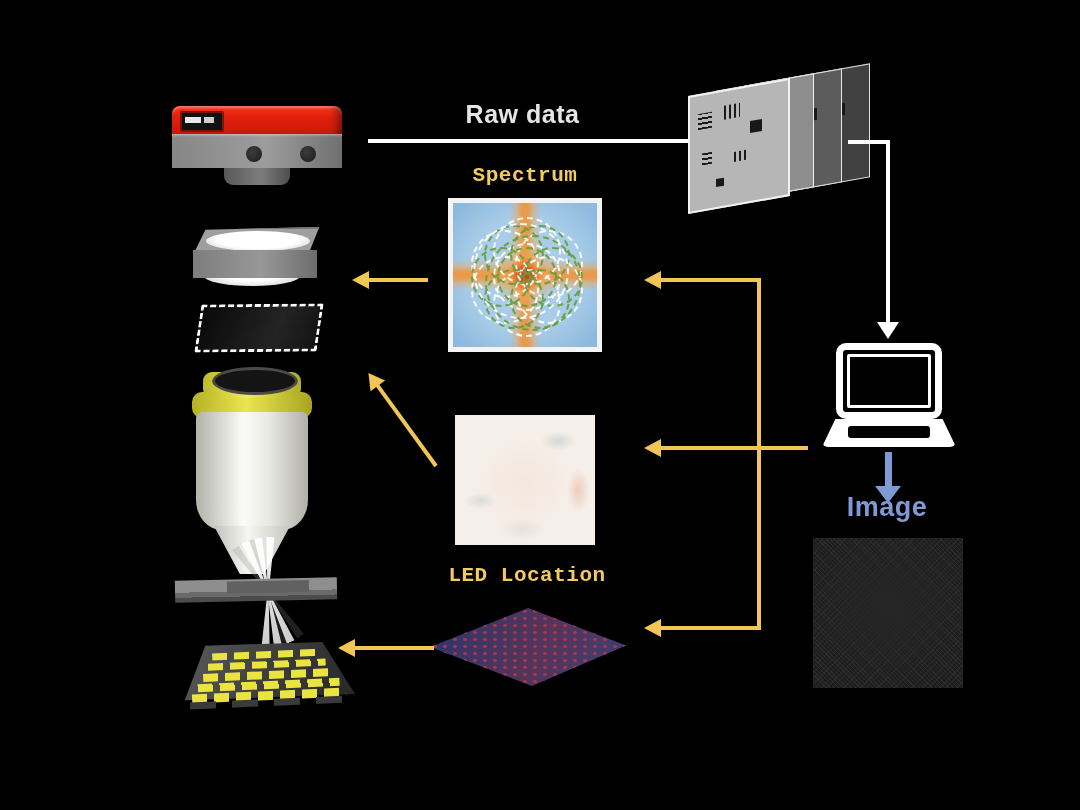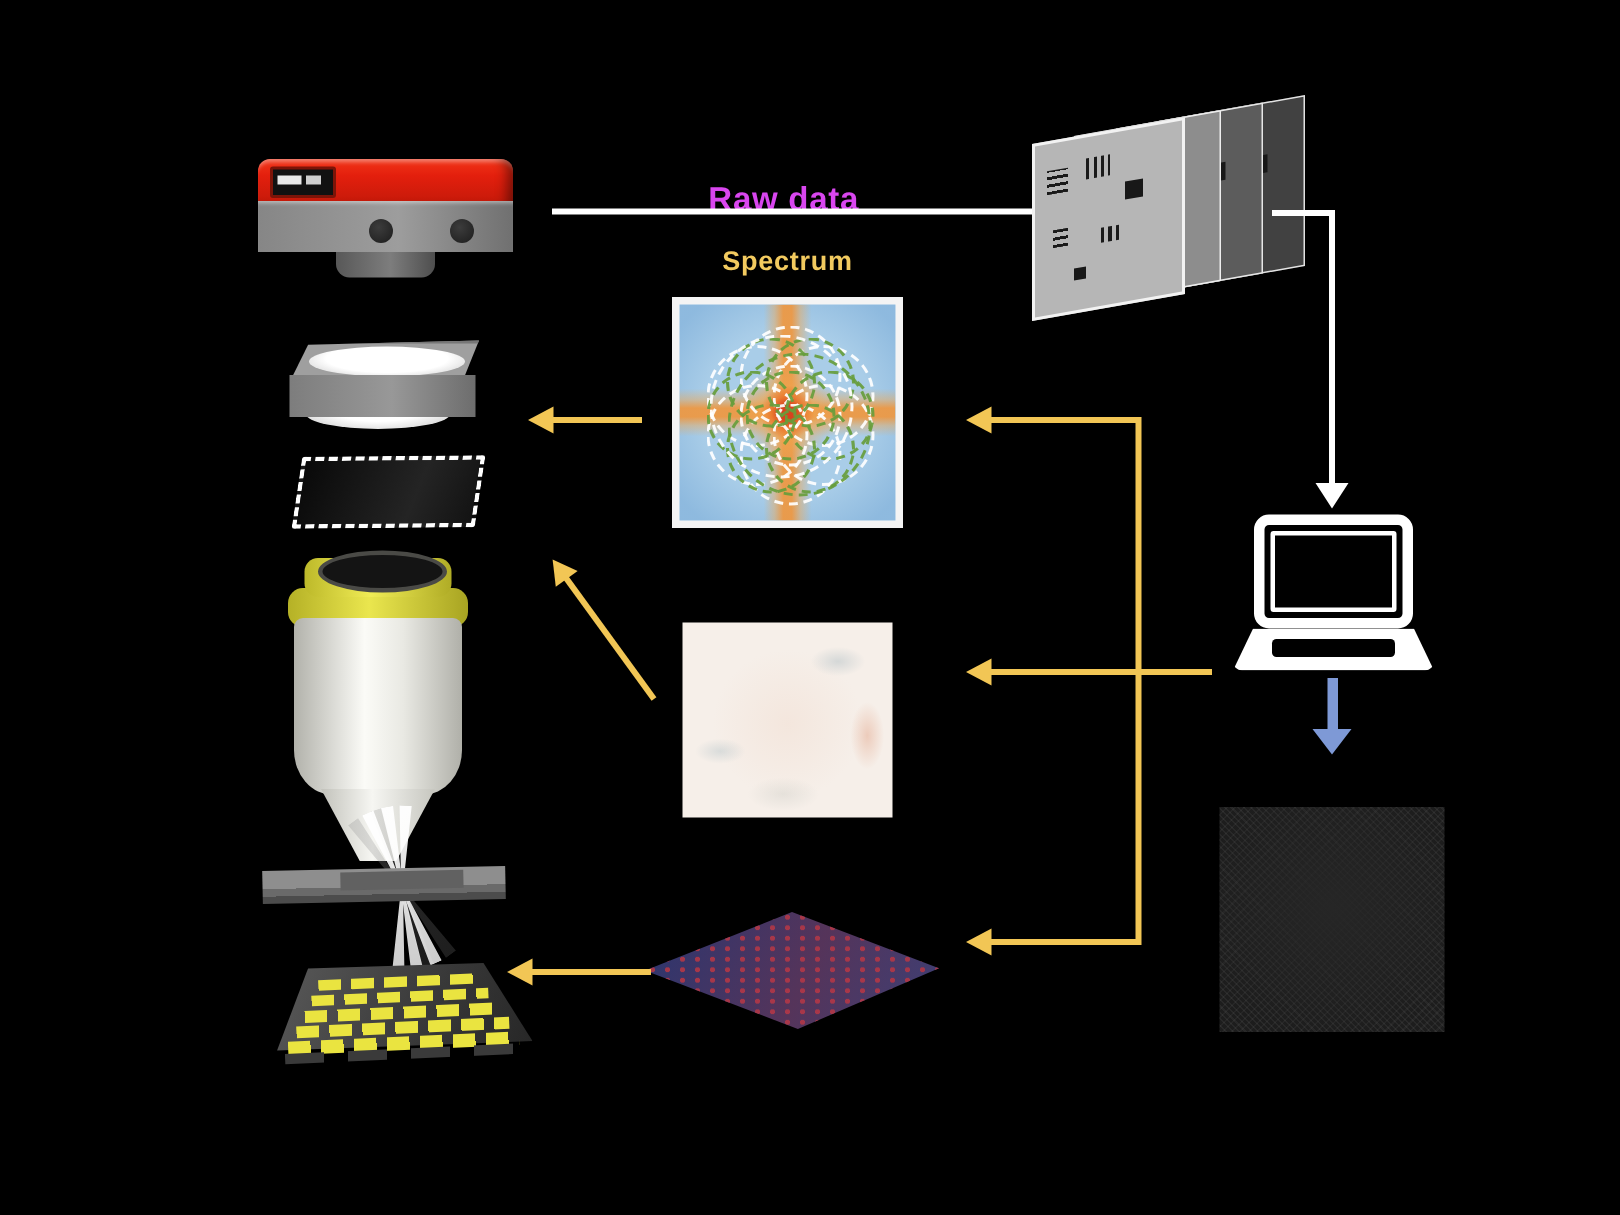--- a/index.html
+++ b/index.html
@@ -1,21 +1,21 @@
 <!DOCTYPE html>
 <html><head>
 <meta charset="utf-8">
 <style>
   html,body{margin:0;padding:0;background:#000;}
   #stage{position:relative;width:1080px;height:810px;background:#000;overflow:hidden;
          font-family:"Liberation Sans",sans-serif;}
   .abs{position:absolute;}
   .label{position:absolute;font-weight:bold;text-align:center;letter-spacing:.5px;}
-  .lbl-white{color:#d946ef;font-size:22px;margin-top:20px;}
-  .lbl-yellow{color:#F2CA5F;font-size:18px;}
+  .lbl-white{color:#e5e5e5;font-size:25px;}
+  .lbl-yellow{color:#F2CA5F;font-size:21px;font-family:Liberation Mono, monospace;}
   .lbl-blue{color:#7E99D6;font-size:27px;}
 
   
   .hline{position:absolute;height:4px;}
   .vline{position:absolute;width:4px;}
   .white{background:#fff;}
   .yellow{background:#F2C655;}
   .blue{background:#7E99D6;}
   .head-right{position:absolute;width:0;height:0;border-top:11px solid transparent;
               border-bottom:11px solid transparent;border-left:20px solid #fff;}
@@ -240,20 +240,21 @@
         <div class="speccirc g" style="height: 56px; width: 56px; left: 31px; top: 22px;"></div>
         <div class="speccirc g" style="height: 56px; width: 56px; left: 44px; top: 44px;"></div>
         <div class="speccirc w" style="height: 92px; width: 92px; left: 20px; top: 20px;"></div>
         <div class="speccirc g" style="height: 92px; width: 92px; left: 32px; top: 32px;"></div>
       </div>
   </div>
 
 
   <div class="abs aberr"></div>
 
+  <div class="label lbl-yellow" style="left:407px;top:564px;width:240px;">LED Location</div>
 
   <div class="abs diamond"></div>
 
   <div>
     <div class="card c4"></div>
     <div class="card c3"></div>
     <div class="card c2"></div>
     <div class="card c1"></div>
   </div>
 
@@ -270,20 +271,21 @@
     <div class="abs lap-base">
       <div class="lap-kbd"></div>
     </div>
   </div>
 
   <div>
     <div class="vline blue" style="left:885px;top:452px;height:36px;width:7px;"></div>
     <div class="head-down-b" style="left:875px;top:486px;"></div>
   </div>
 
+  <div class="label lbl-blue" style="left:807px;top:492px;width:160px;">Image</div>
 
   <div class="abs outimg"></div>
 
   <div>
     <div class="vline yellow" style="left:757px;top:278px;height:352px;"></div>
   </div>
 
   <div>
     <div class="hline yellow" style="left:660px;top:278px;width:100px;"></div>
     <div class="head-left-y" style="left:644px;top:271px;"></div>

